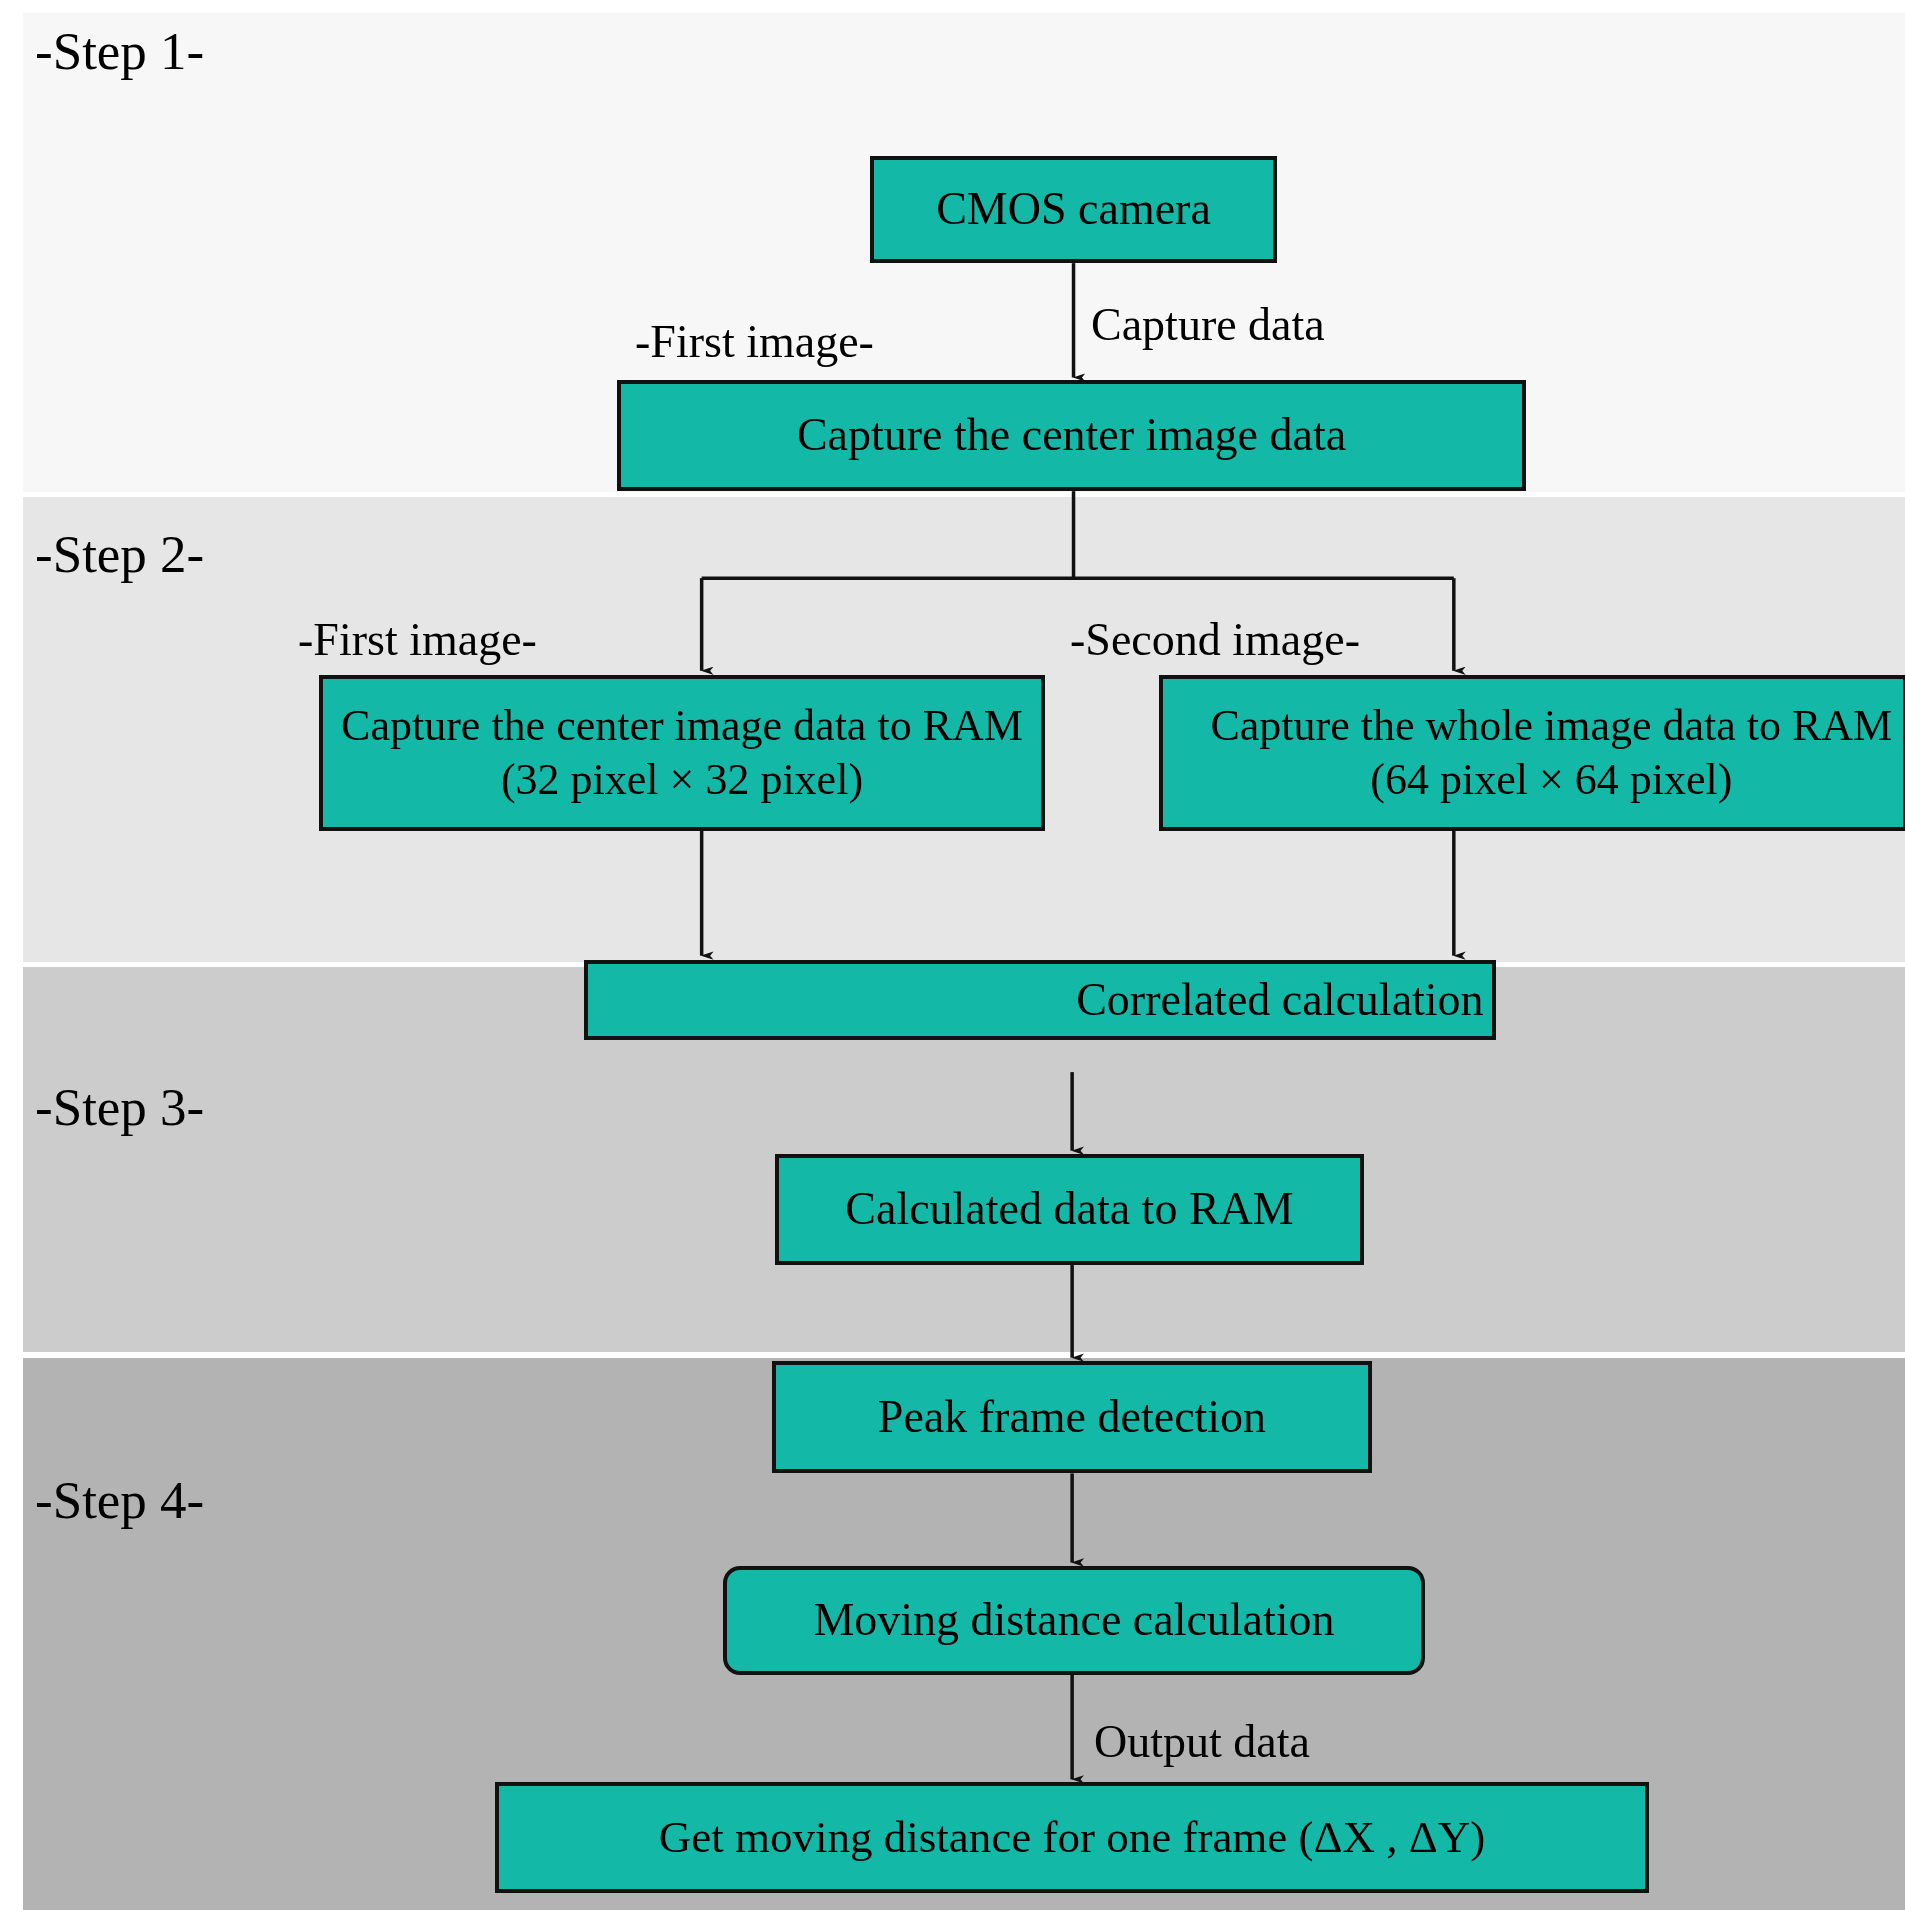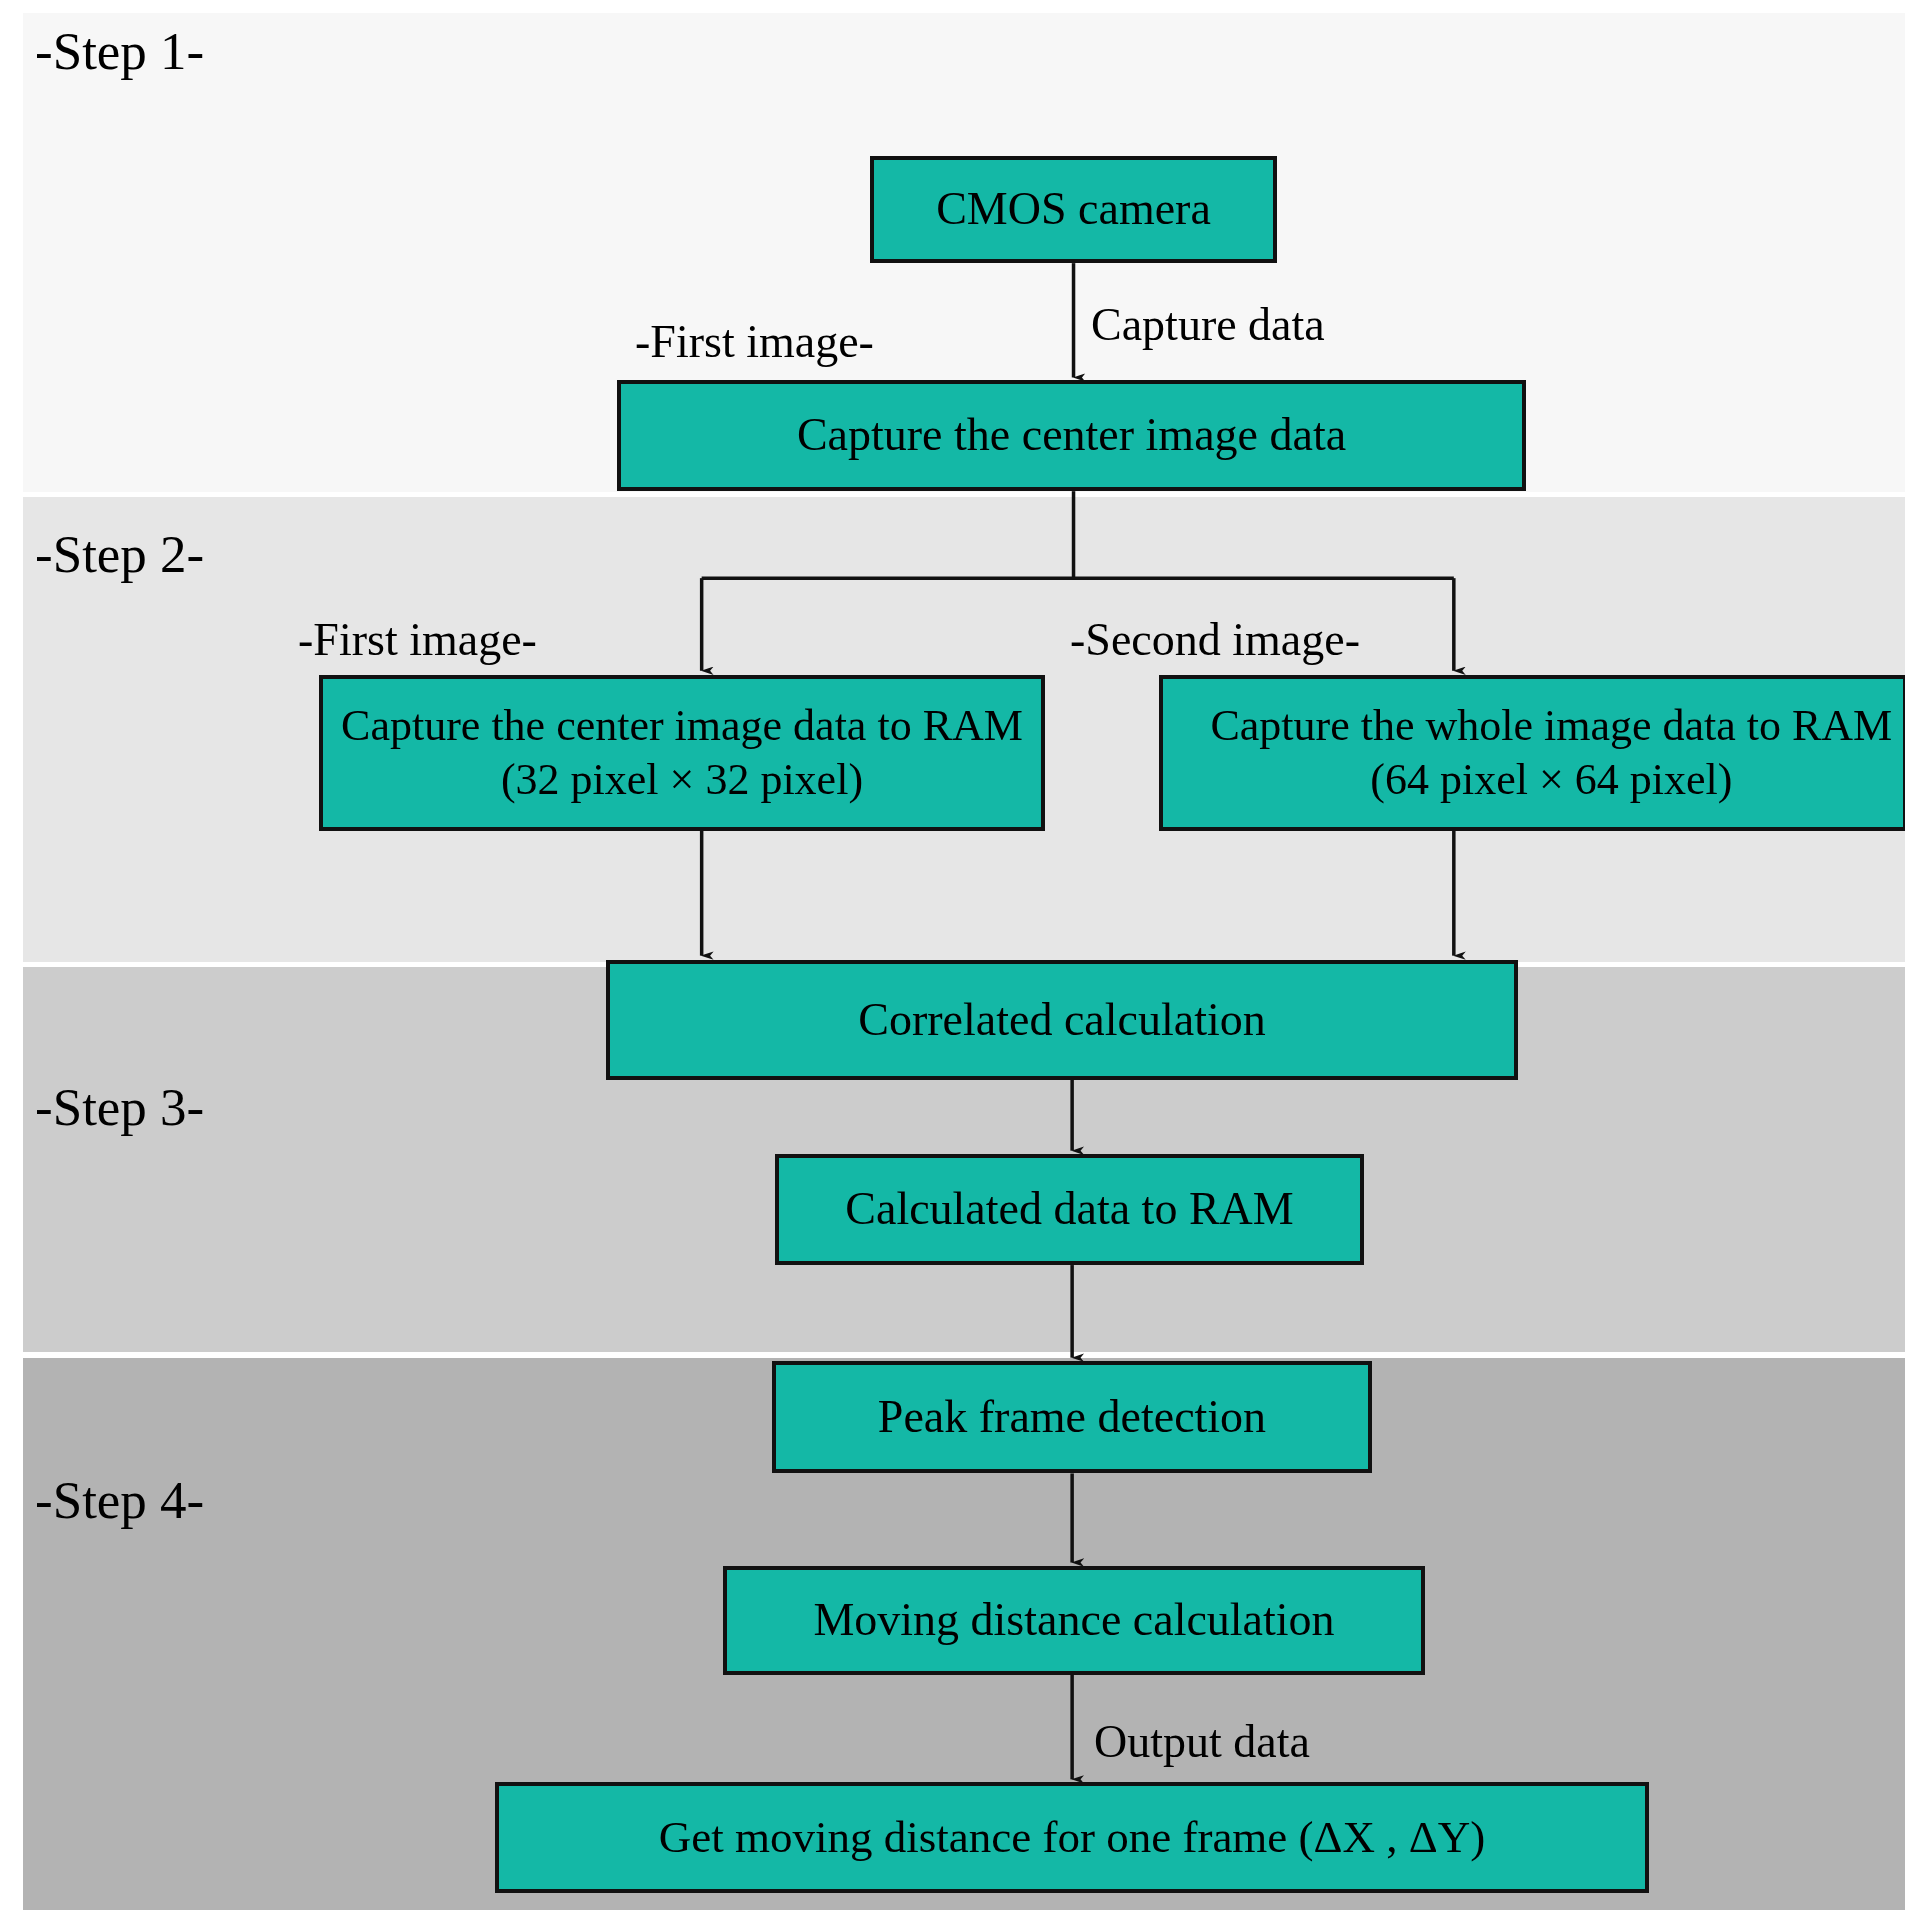--- a/index.html
+++ b/index.html
@@ -55,24 +55,24 @@
     line-height: 1.22;
     padding: 0 8.4px;
   }
   .box.thick { border-width: 4.9px; }
   .box span { display: block; width: 100%; }
 
   #box-cmos          { left: 870px; top: 156px;  width: 407px;  height: 107px; }
   #box-capture-first { left: 617px;  top: 380px;  width: 909px; height: 111px; }
   #box-center-ram    { left: 319px;  top: 675px;  width: 726px; height: 156px; font-size: 44px; }
   #box-whole-ram     { left: 1159px; top: 675px;  width: 748px; height: 156px; font-size: 44px; padding-left: 45px; }
-  #box-correlated    { left: 606px;  top: 960px; width: 912px; height: 120px; }
+  #box-correlated    { left: 584px;  top: 960px; width: 912px; height: 80px; text-align: right; }
   #box-calc-ram      { left: 775px; top: 1154px; width: 589px;  height: 111px; }
   #box-peak          { left: 772px; top: 1361px; width: 600px;  height: 112px; }
-  #box-moving        { left: 723px; top: 1566px; width: 702px; height: 109px; }
+  #box-moving        { left: 723px; top: 1566px; width: 702px; height: 109px; border-radius: 17px; }
   #box-get-moving    { left: 495px;  top: 1782px; width: 1154px; height: 111px; font-size: 45px; }
 
   
   .edge-label {
     position: absolute;
     font-size: 46px;
     line-height: 1;
     color: #000;
     white-space: nowrap;
   }

